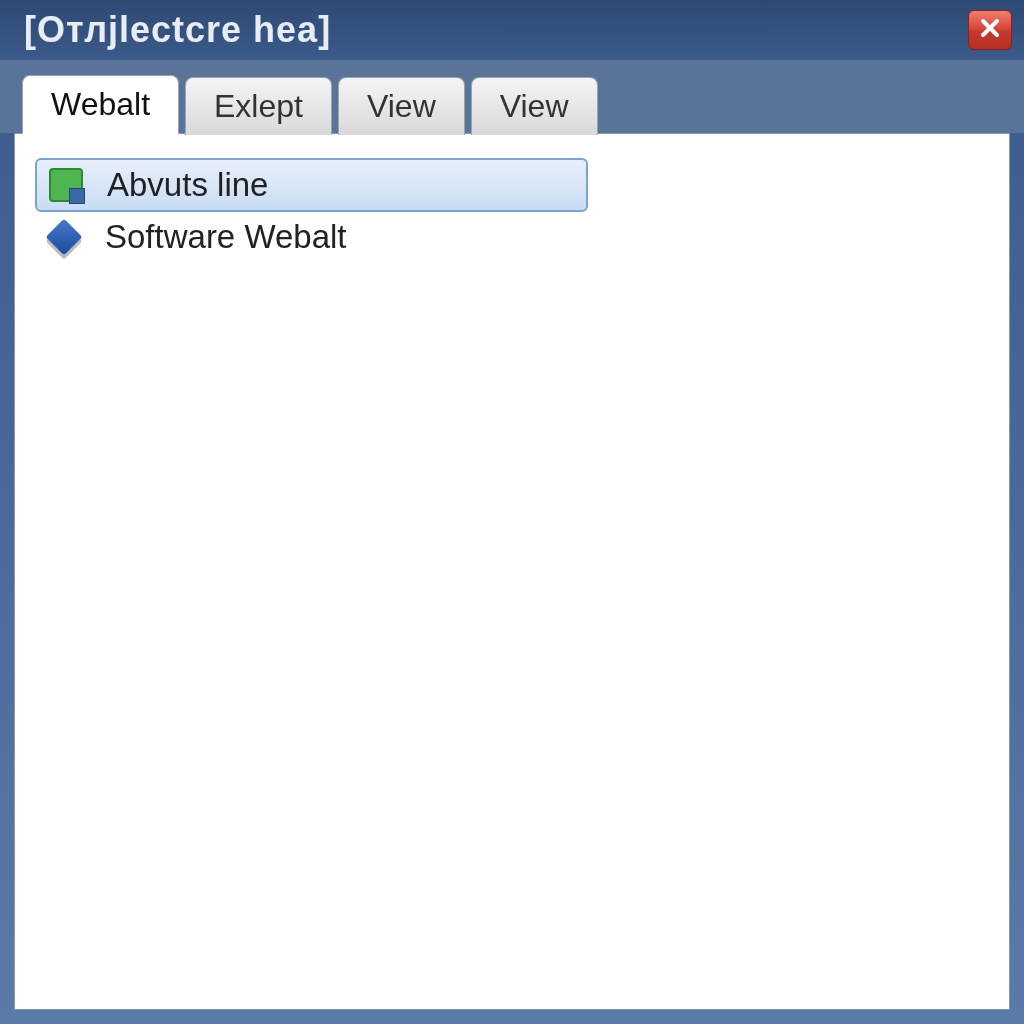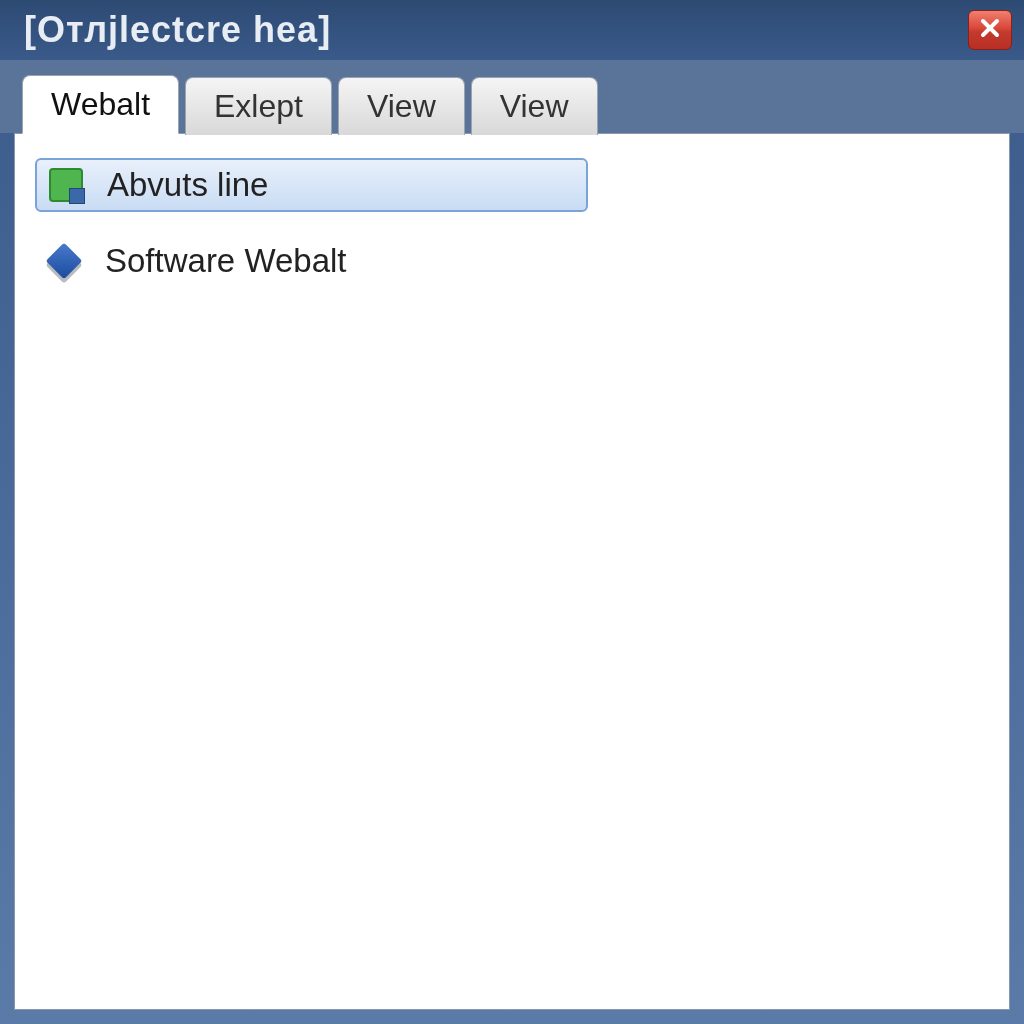--- a/index.html
+++ b/index.html
@@ -74,21 +74,21 @@
     flex: 1;
     background: #ffffff;
     margin: 0 14px 14px 14px;
     border: 1px solid #8a98ad;
     padding: 24px 20px;
   }
   .item {
     display: flex;
     align-items: center;
     padding: 6px 10px;
-    margin-bottom: 24px;
+    margin-bottom: 0;
     border-radius: 6px;
     cursor: pointer;
     font-size: 33px;
     color: #222;
   }
   .item.selected {
     background: linear-gradient(to bottom, #e8f0fb 0%, #c9dcf4 100%);
     border: 2px solid #7aa3d8;
     width: 58%;
   }

